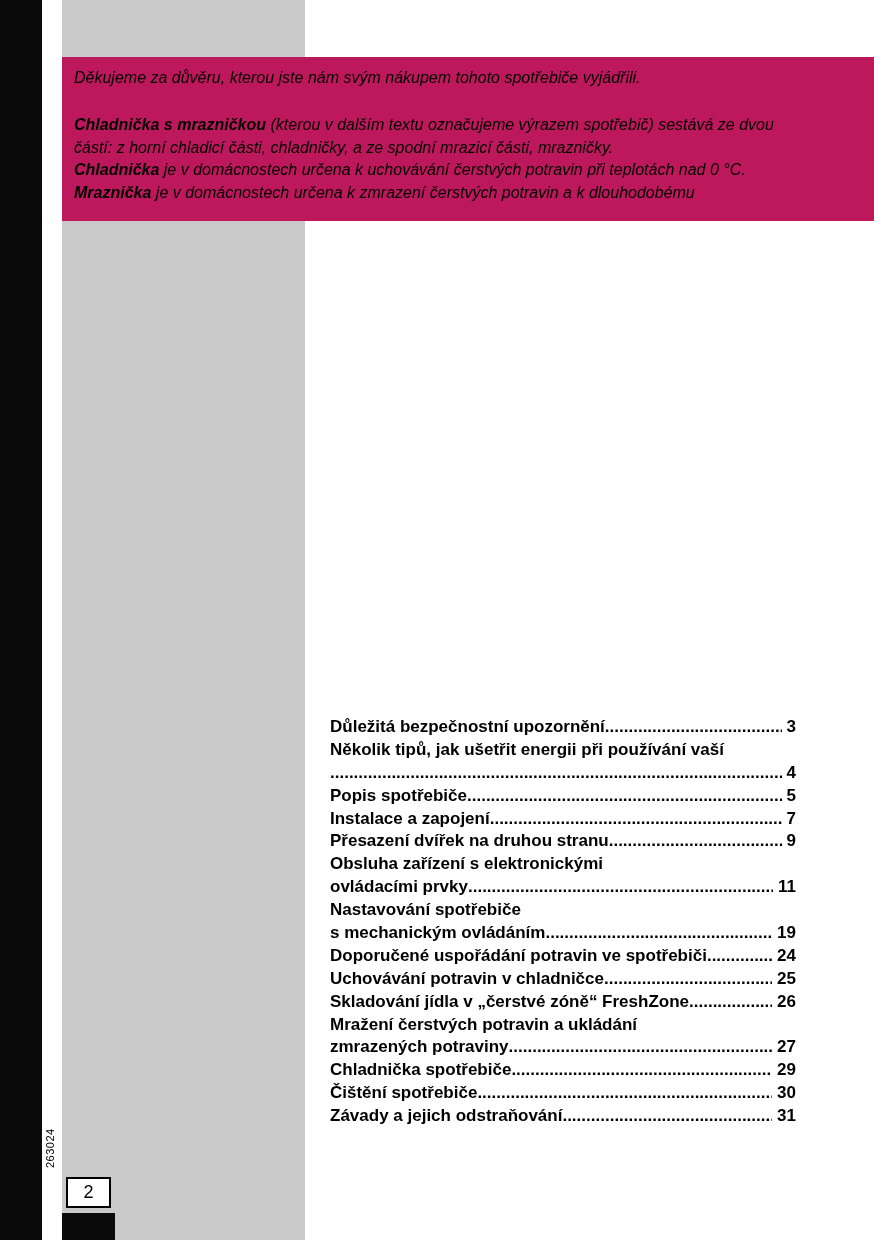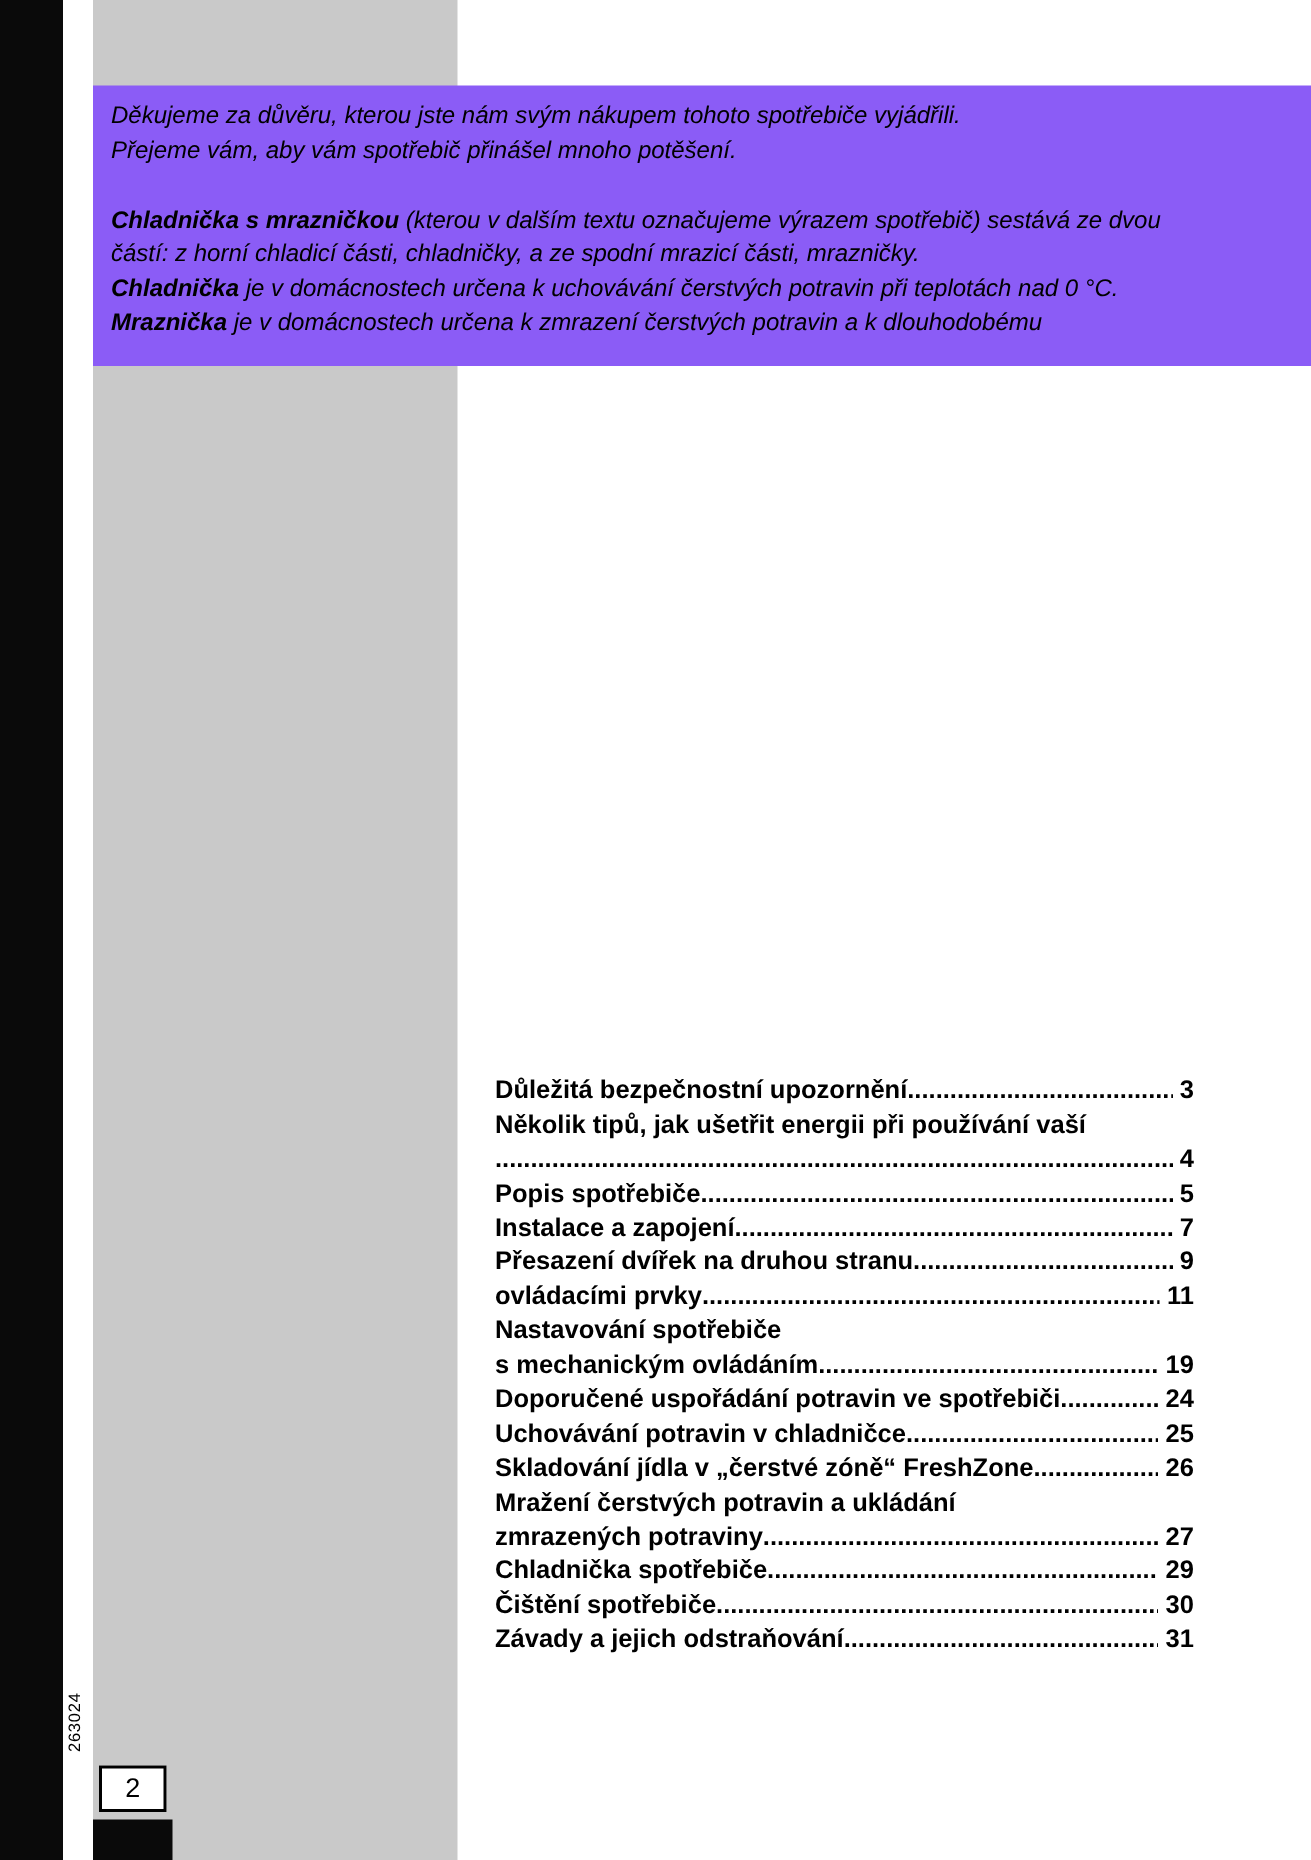--- a/index.html
+++ b/index.html
@@ -18,21 +18,21 @@
   }
   .gray-col {
     position:absolute; left:62px; top:0;
     width:243px; height:1240px;
     background:#c9c9c9;
   }
   .intro-box {
     position:absolute; left:62px; top:57px;
     width:812px;
     box-sizing:border-box;
-    background:#8b5cf6;
+    background:#be185d;
     padding:10px 0 16px 12px;
   }
   .intro-box .textblock {
     width:746px;
     font-style:italic;
     font-size:16px;
     line-height:22.8px;
   }
   .intro-para { margin:0 0 24px 0; }
   .desc-para  { margin:0; }
@@ -85,21 +85,20 @@
 
 <div class="page">
 
   <div class="black-strip"></div>
   <div class="gray-col"></div>
 
   <div class="intro-box">
     <div class="textblock">
       <p class="intro-para">
         <span>Děkujeme za důvěru, kterou jste nám svým nákupem tohoto spotřebiče vyjádřili.</span><br>
-        <span>Přejeme vám, aby vám spotřebič přinášel mnoho potěšení.</span>
       </p>
       <p class="desc-para">
         <span class="lead-bold">Chladnička s mrazničkou</span><span> (kterou v dalším textu označujeme výrazem spotřebič) sestává ze dvou</span><br>
         <span class="lead-bold"></span><span>částí: z horní chladicí části, chladničky, a ze spodní mrazicí části, mrazničky.</span><br>
         <span class="lead-bold">Chladnička</span><span> je v domácnostech určena k uchovávání čerstvých potravin při teplotách nad 0 °C.</span><br>
         <span class="lead-bold">Mraznička</span><span> je v domácnostech určena k zmrazení čerstvých potravin a k dlouhodobému</span><br>
         <span class="lead-bold"></span>
       </p>
     </div>
   </div>
@@ -125,20 +124,23 @@
     <div class="toc-row">
         <span class="toc-text">Instalace a zapojení</span>
         <span class="toc-dots"></span>
         <span class="toc-page">7</span>
       </div>
     <div class="toc-row">
         <span class="toc-text">Přesazení dvířek na druhou stranu</span>
         <span class="toc-dots"></span>
         <span class="toc-page">9</span>
       </div>
+    <div class="toc-row no-leader">
+        <span class="toc-text">Obsluha zařízení s elektronickými</span>
+      </div>
     <div class="toc-row">
         <span class="toc-text">ovládacími prvky </span>
         <span class="toc-dots"></span>
         <span class="toc-page">11</span>
       </div>
     <div class="toc-row no-leader">
         <span class="toc-text">Nastavování spotřebiče</span>
       </div>
     <div class="toc-row">
         <span class="toc-text">s mechanickým ovládáním</span>

